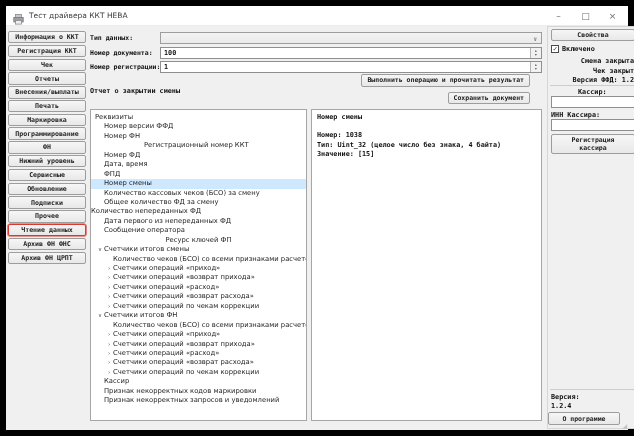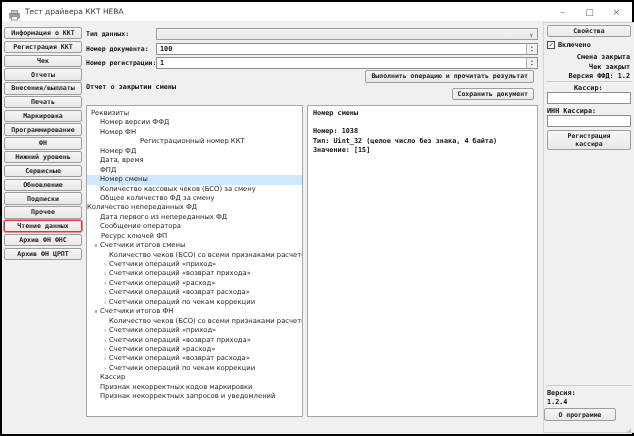--- a/index.html
+++ b/index.html
@@ -2,21 +2,21 @@
 <html><head>
 <meta charset="utf-8">
 <style>
   html,body{margin:0;padding:0;}
   body{
     width:634px;height:436px;position:relative;overflow:hidden;
     background:#f0f0f0;
     font-family:"DejaVu Sans Mono", monospace;
     -webkit-font-smoothing:antialiased;
   }
-  .window{position:absolute;inset:0;border:2px solid #000000;box-sizing:border-box;}
+  .window{position:absolute;inset:0;border:6px solid #000000;box-sizing:border-box;}
 
   
   .titlebar{position:absolute;left:0;top:0;width:100%;height:20px;background:#ffffff;
     display:flex;align-items:center;padding-left:7px;box-sizing:border-box;border-bottom:1px solid #ececec;}
   .app-icon{width:11px;height:11px;display:inline-block;}
   .title-text{font-family:"DejaVu Sans",sans-serif;font-size:7.5px;color:#3a3a3a;margin-left:5px;}
   .win-controls{position:absolute;right:2px;top:0;height:20px;display:flex;}
   .win-btn{width:27px;height:20px;display:flex;align-items:center;justify-content:center;
     color:#6e6e6e;font-size:9px;font-family:"DejaVu Sans",sans-serif;cursor:default;}
 
@@ -236,21 +236,21 @@
       <div class="tree-row" style="padding-left: 13px;"><span class="arrow"></span><span>Количество кассовых чеков (БСО) за смену</span></div>
 
       <div class="tree-row" style="padding-left: 13px;"><span class="arrow"></span><span>Общее количество ФД за смену</span></div>
 
       <div class="tree-row" style="padding-left: 0;"><span class="arrow"></span><span>Количество непереданных ФД</span></div>
 
       <div class="tree-row" style="padding-left: 13px;"><span class="arrow"></span><span>Дата первого из непереданных ФД</span></div>
 
       <div class="tree-row" style="padding-left: 13px;"><span class="arrow"></span><span>Сообщение оператора</span></div>
 
-      <div class="tree-row" style="padding-left: 14px;"><span class="arrow"></span><span>Ресурс ключей ФП</span></div>
+      <div class="tree-row" style="padding-left: 0; text-align: center;"><span class="arrow"></span><span>Ресурс ключей ФП</span></div>
 
       <div class="tree-row" style="padding-left: 13px;"><span class="arrow">∨</span><span>Счетчики итогов смены</span></div>
 
       <div class="tree-row" style="padding-left: 22px;"><span class="arrow"></span><span>Количество чеков (БСО) со всеми признаками расчетов</span></div>
 
       <div class="tree-row" style="padding-left: 22px;"><span class="arrow">›</span><span>Счетчики операций «приход»</span></div>
 
       <div class="tree-row" style="padding-left: 22px;"><span class="arrow">›</span><span>Счетчики операций «возврат прихода»</span></div>
 
       <div class="tree-row" style="padding-left: 22px;"><span class="arrow">›</span><span>Счетчики операций «расход»</span></div>

